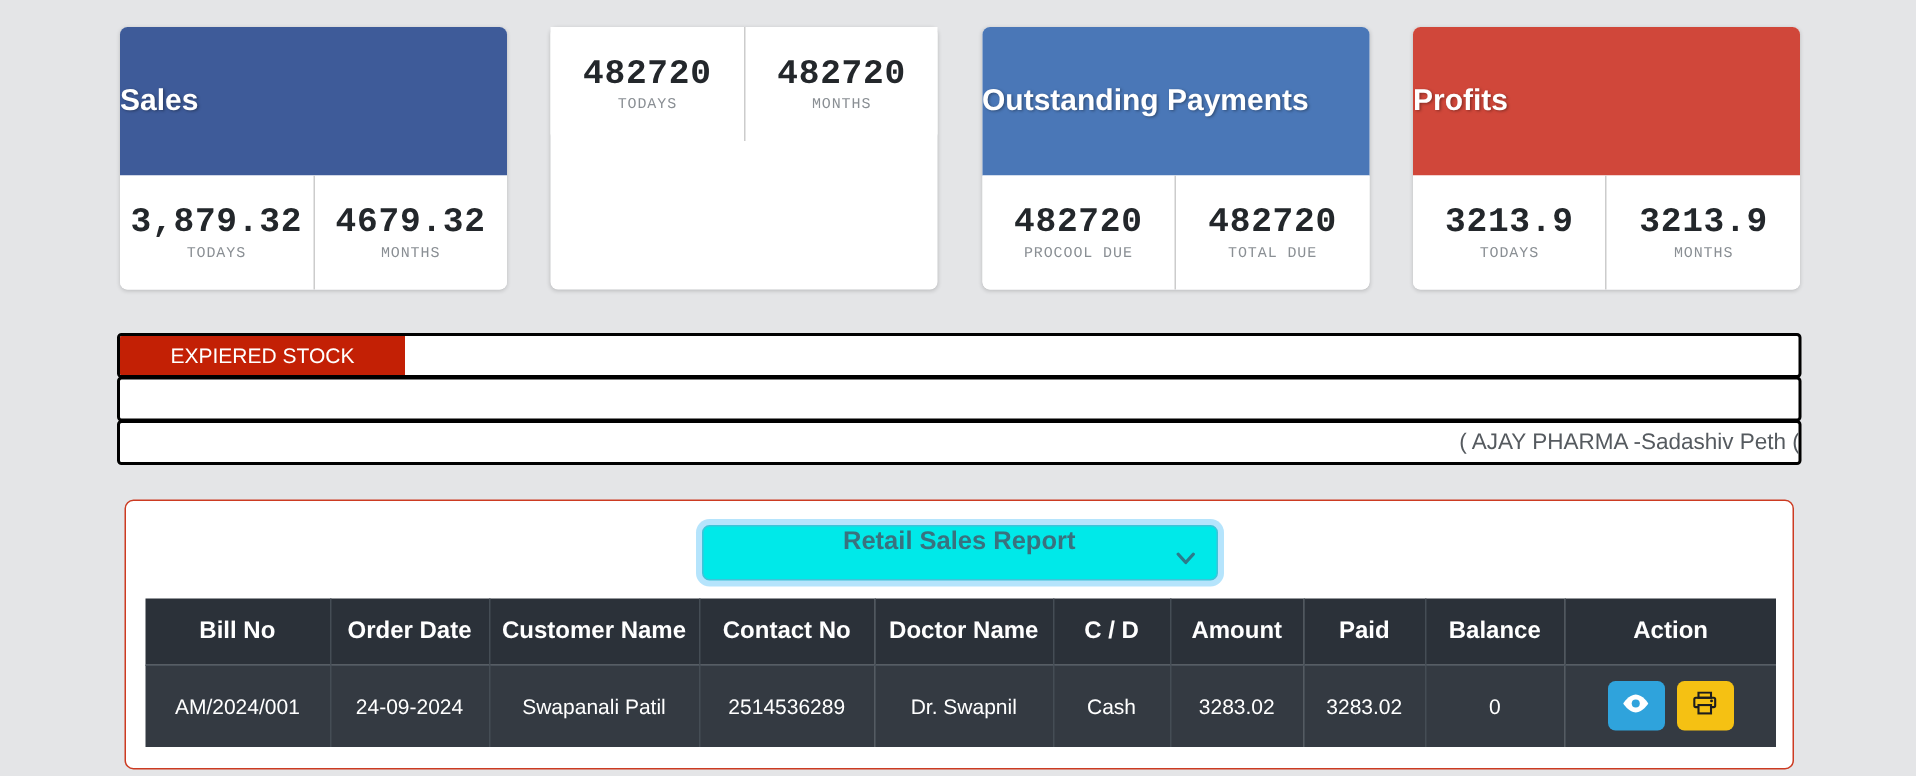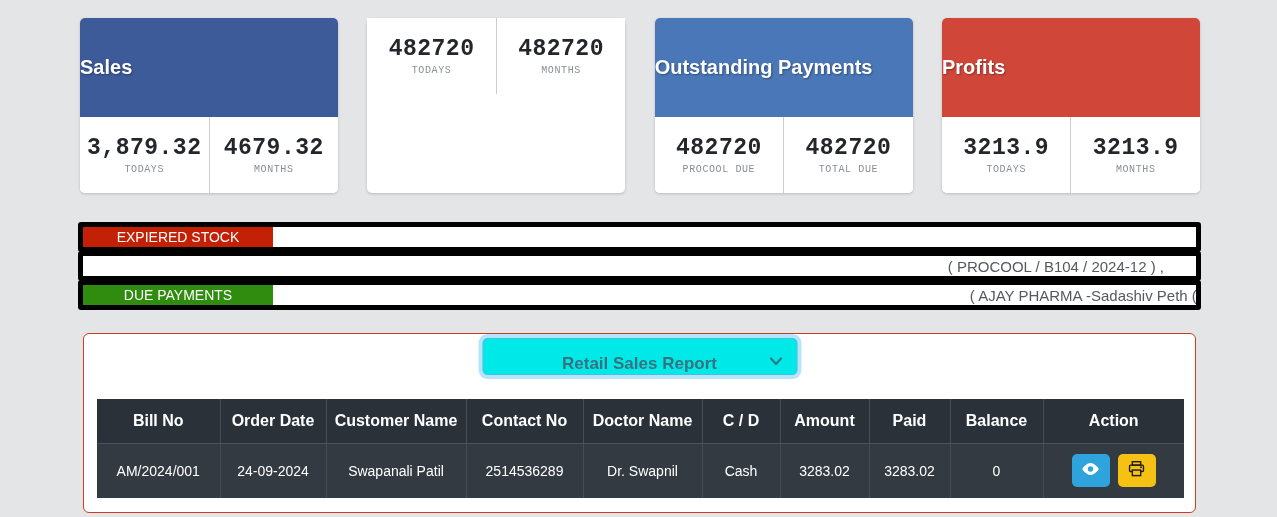--- a/index.html
+++ b/index.html
@@ -12,31 +12,31 @@
   .stat-card .card-header { height:99px; border-radius:5px 5px 0 0; display:flex; align-items:center; justify-content:flex-start; }
   .stat-card .card-title { color:#fff; font-size:20px; font-weight:bold; text-shadow:1px 1px 2px rgba(0,0,0,.35); }
   .stat-card .card-body { height:76px; display:flex; border-radius:0 0 5px 5px; background:#fff;font-family:Liberation Mono, monospace; }
   .stat-half { flex:1; display:flex; flex-direction:column; align-items:center; justify-content:center; }
   .stat-half.first { border-right:1px solid #ccc; }
   .stat-value { font-size:23px; font-weight:bold; color:#23272b; letter-spacing:.5px; }
   .stat-label { font-size:10px; color:#8a8f94; margin-top:3px; letter-spacing:.6px; }
 
   
   .alerts { position:absolute; left:78px; top:222px; width:1123px; }
-  .alert-row { display:flex; height:30px; border:5px solid #000000; border-radius:3px; background:#fff; margin-top:-1px; overflow:hidden; }
+  .alert-row { display:flex; height:30px; border:2px solid #000000; border-radius:3px; background:#fff; margin-top:-1px; overflow:hidden; }
   .alert-row:first-child { margin-top:0; }
   .alert-label { width:190px; color:#fff; font-size:14px; display:flex; align-items:center; justify-content:center; flex-shrink:0; }
   .alert-content { flex:1; position:relative; overflow:hidden; }
   .alert-text { position:absolute; top:50%; transform:translateY(-50%); white-space:nowrap; font-size:15px; color:#555a5f; }
   .alert-text.pos-a { right:32px; }
   .alert-text.pos-b { right:-10px; }
 
   
   .report-section { position:absolute; left:83px; top:333px; width:1113px; height:180px; background:#fff; border:1px solid #cc3b22; border-radius:6px; }
-  .report-select { position:absolute; left:50%; transform:translateX(-50%); top:4px; width:315px; height:37px; border:1px solid #3fc3d8; border-radius:5px; display:flex; align-items:flex-end; justify-content:center; cursor:pointer; box-shadow:0 0 0 4px rgba(120,205,250,.55); }
+  .report-select { position:absolute; left:50%; transform:translateX(-50%); top:16px; width:344px; height:37px; border:1px solid #3fc3d8; border-radius:5px; display:flex; align-items:flex-start; justify-content:center; cursor:pointer; box-shadow:0 0 0 4px rgba(120,205,250,.55); }
   .report-select .select-label { font-size:17px; font-weight:bold; color:#39727f; }
   .report-select .chevron { position:absolute; right:14px; top:13px; }
 
   table.report-table { position:absolute; left:13px; right:13px; top:65px; width:1087px; border-collapse:collapse; table-layout:fixed; }
   .report-table th { background:#2b3139; color:#fff; font-size:16px; font-weight:bold; height:44px; text-align:center; border-right:1px solid #454d55; border-bottom:1px solid #4a525b; }
   .report-table th:last-child { border-right:none; }
   .report-table td { background:#343a42; color:#fff; font-size:14px; height:55px; text-align:center; border-right:1px solid #454d55; }
   .report-table td:last-child { border-right:none; }
 
   .action-cell-inner { display:flex; gap:8px; align-items:center; justify-content:center; }
@@ -114,27 +114,23 @@
 <div class="alerts">
 
   <div class="alert-row">
     <div class="alert-label" style="background-color: rgb(195, 32, 5);">EXPIERED STOCK</div>
     <div class="alert-content">
       <span class="alert-text pos-a"></span>
     </div>
   </div>
 
   <div class="alert-row">
-    <div class="alert-content">
-      <span class="alert-text pos-a">( PROCOOL / B104 / 2024-12 ) ,</span>
-    </div>
   </div>
 
   <div class="alert-row">
-    <div class="alert-label" style="background-color: rgb(47, 140, 15);">DUE PAYMENTS</div>
     <div class="alert-content">
       <span class="alert-text pos-b">( AJAY PHARMA -Sadashiv Peth ( (</span>
     </div>
   </div>
 
 </div>
 
 <div class="report-section">
 
   <div class="report-select" style="background-color: rgb(0, 233, 233);">

